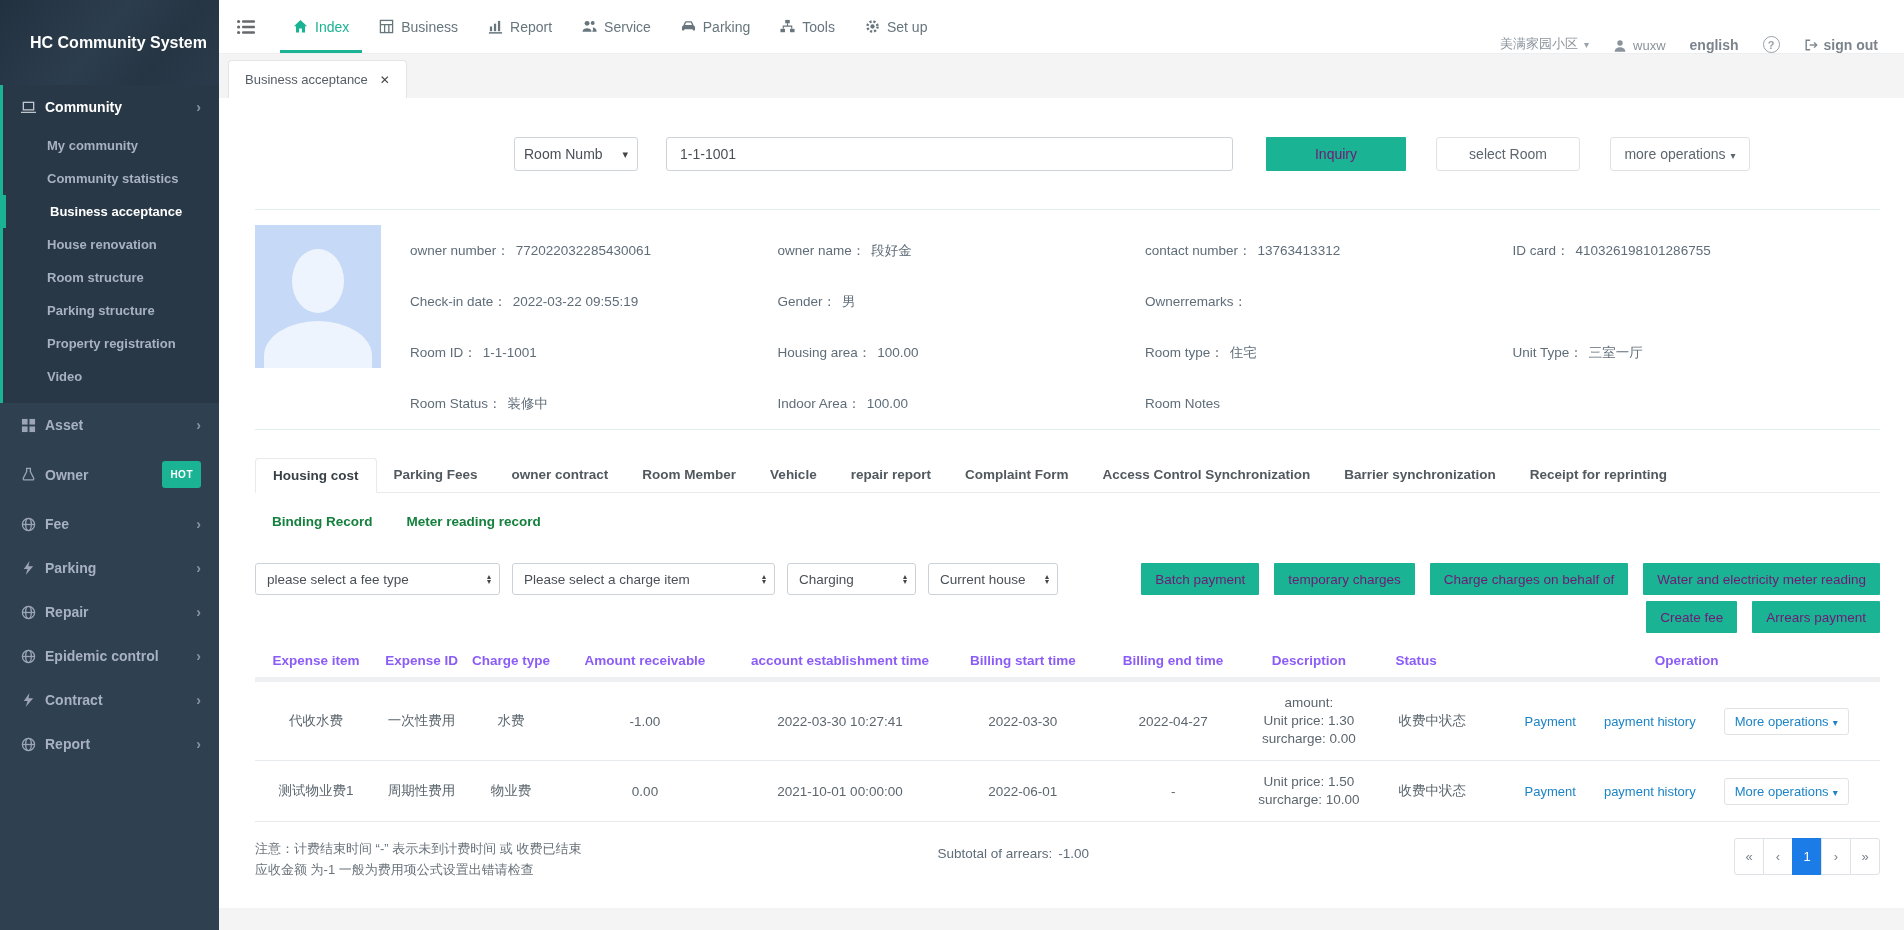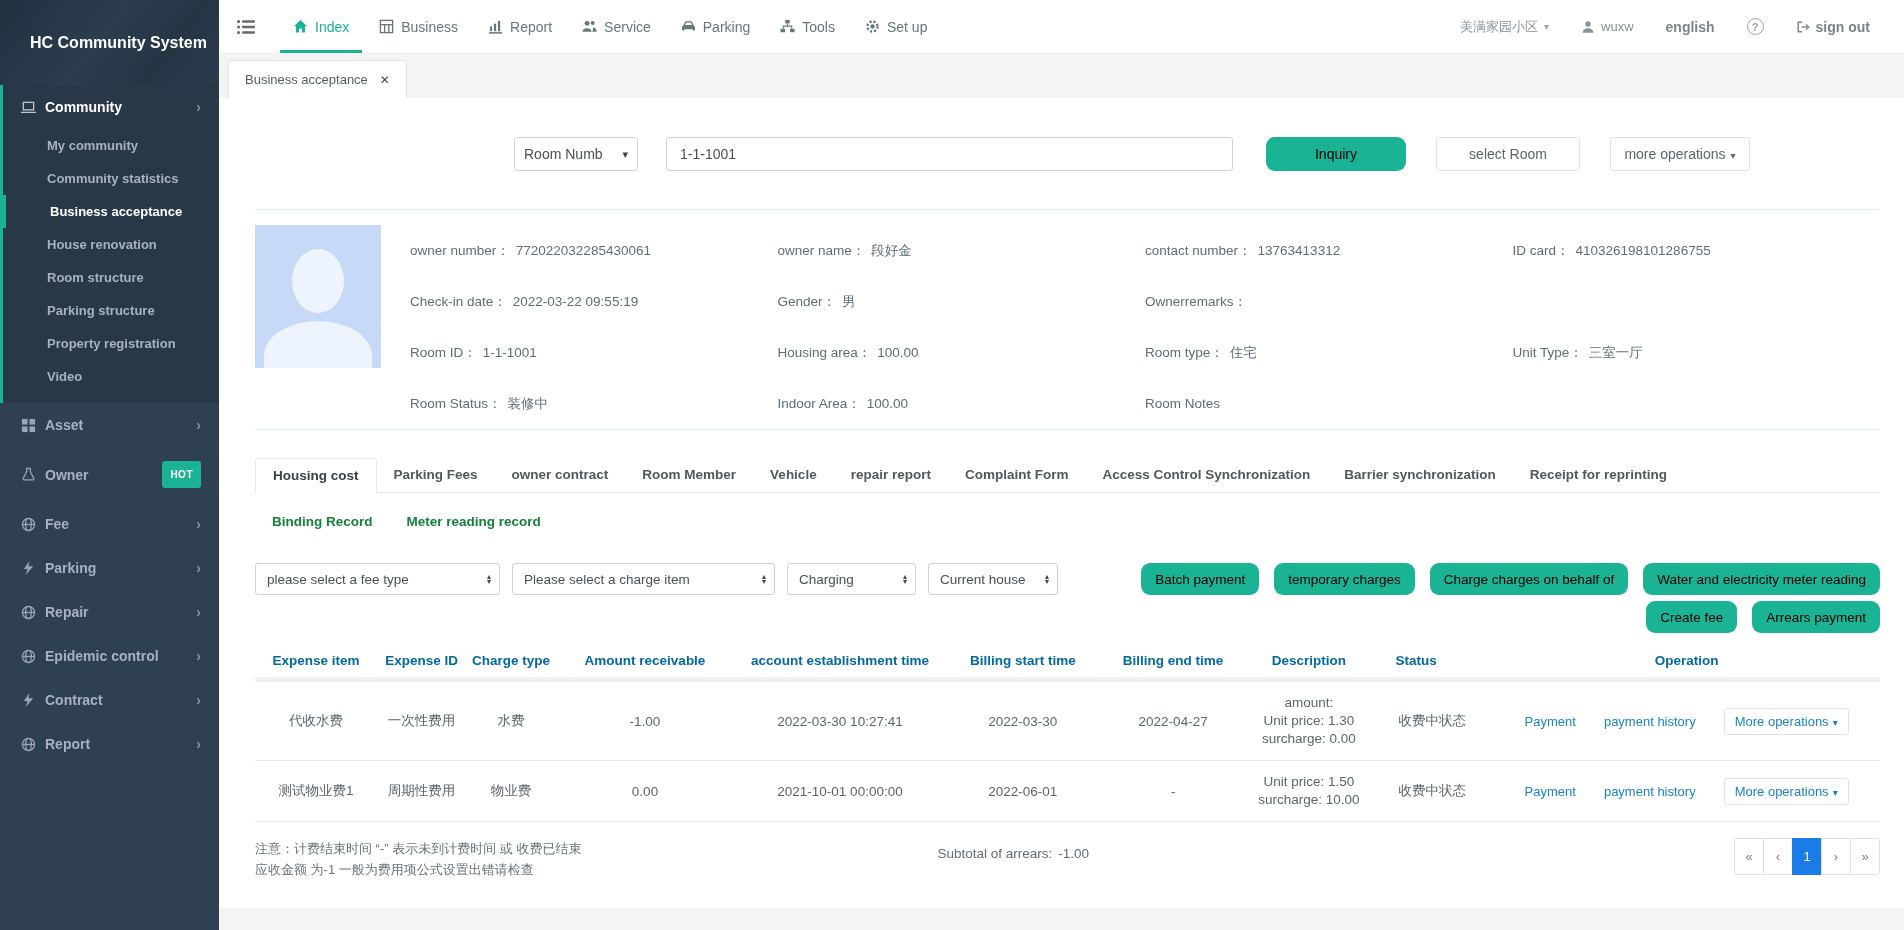--- a/index.html
+++ b/index.html
@@ -47,22 +47,22 @@
     border-bottom:1px solid #eceef0; }
   .burger{ display:flex; align-items:center; margin-left:18px; margin-right:22px; cursor:pointer; }
   .burger svg{ width:19px; height:16px; color:#676a6c; }
   .nav-items{ display:flex; align-items:stretch; }
   .nav-item{ position:relative; display:flex; align-items:center; gap:7px;
     padding:0 15px; color:var(--nav-text); font-size:14px; cursor:pointer; }
   .nav-item svg{ width:15px; height:15px; }
   .nav-item.active{ color:var(--teal); }
   .nav-item.active::after{ content:""; position:absolute; left:2px; right:2px;
     bottom:0; height:3px; background:var(--teal); }
-  .nav-right{ margin-left:auto; display:flex; align-items:center; gap:32px;
-    padding-right:34px; color:#8a939b; font-size:13px; }
+  .nav-right{ margin-left:auto; display:flex; align-items:flex-end; gap:24px;
+    padding-right:26px; color:#8a939b; font-size:13px; }
   .nav-right .cell{ display:flex; align-items:center; gap:6px; cursor:pointer; }
   .nav-right svg{ width:14px; height:14px; }
   .caret{ font-size:10px; color:#9aa3ab; }
   .help-circle{ width:17px; height:17px; border:1.4px solid #98a1a9; border-radius:50%;
     display:flex; align-items:center; justify-content:center; font-size:11px;
     font-weight:bold; color:#98a1a9; }
   .lang{ font-weight:bold; color:#7b848c; font-size:14px; }
   .signout-lab{ font-weight:bold; color:#7b848c; font-size:14px; }
 
   
@@ -76,21 +76,21 @@
   .content{ background:#fff; height:810px; padding:0 24px 0 36px; position:relative; }
 
   .search-row{ display:flex; align-items:center; padding-top:39px; margin-left:259px;gap:20px; }
   .mini-select{ width:124px; height:34px; border:1px solid #cfd4d9; border-radius:3px;
     display:flex; align-items:center; padding:0 9px; font-size:14px; color:#495057;
     background:#fff; cursor:pointer; }
   .mini-select .txt{ overflow:hidden; white-space:nowrap; flex:1; }
   .mini-select .dd{ font-size:11px; color:#444; margin-left:4px; }
   .search-input{ width:567px; height:34px; border:1px solid #ccd2d8; border-radius:3px;
     margin-left:8px; padding:0 13px; font-size:14px; color:#495057; outline:none; }
-  .btn-green{ background:var(--teal); color:#000000; border:none; border-radius:9px;
+  .btn-green{ background:var(--teal); color:#701a75; border:none; border-radius:1px;
     font-size:13px; cursor:pointer; font-family:inherit; }
   .btn-inquiry{ width:140px; height:34px; margin-left:13px; font-size:14px; }
   .btn-plain{ background:#fff; border:1px solid #dfe3e6; border-radius:3px;
     color:#5c666e; font-size:14px; cursor:pointer; font-family:inherit; }
   .btn-selroom{ width:144px; height:34px; margin-left:10px; }
   .btn-moreops{ width:140px; height:34px; margin-left:10px; }
   .btn-moreops .caret{ color:#5c666e; margin-left:5px; font-size:10px; }
 
   .hr1{ border:none; border-top:1px solid var(--mint); margin-top:38px; }
   .hr2{ border:none; border-top:1px solid var(--mint); }
@@ -125,21 +125,21 @@
   .f-select .txt{ flex:1; overflow:hidden; white-space:nowrap; }
   .updown{ display:flex; flex-direction:column; line-height:5.5px; font-size:8px;
     color:#444; margin-left:8px; }
   .fs1{ width:245px; } .fs2{ width:263px; } .fs3{ width:129px; } .fs4{ width:130px; }
   .action-col{ margin-left:auto; display:flex; flex-direction:column; align-items:flex-end; gap:6px; }
   .action-r{ display:flex; gap:15px; }
   .btn-act{ height:32px; padding:0 14px; font-size:13.5px; }
 
   
   table.fee{ width:100%; border-collapse:collapse; margin-top:10px; table-layout:fixed; }
-  table.fee th{ font-size:13.5px; font-weight:bold; color:#0369a1; padding:10px 4px 9px;
+  table.fee th{ font-size:13.5px; font-weight:bold; color:#8b5cf6; padding:10px 4px 9px;
     text-align:center; border-bottom:5px solid #eef0f1; white-space:nowrap; }
   table.fee th.al{ text-align:left; padding-left:24px; }
   table.fee td{ font-size:13.5px; color:#5c666e; text-align:center; padding:12px 4px;
     vertical-align:middle; }
   table.fee tbody tr{ border-bottom:1px solid var(--border); }
   td.desc{ text-align:right; padding-right:10px; line-height:18px; }
   td.status{ text-align:left; padding-left:24px; color:#454c52; }
   .ops{ display:flex; align-items:center; justify-content:center; gap:28px; }
   .lnk{ color:var(--link); font-size:13px; cursor:pointer; text-decoration:none; }
   .btn-more{ border:1px solid #dfe3e6; background:#fff; color:var(--link); font-size:13px;

